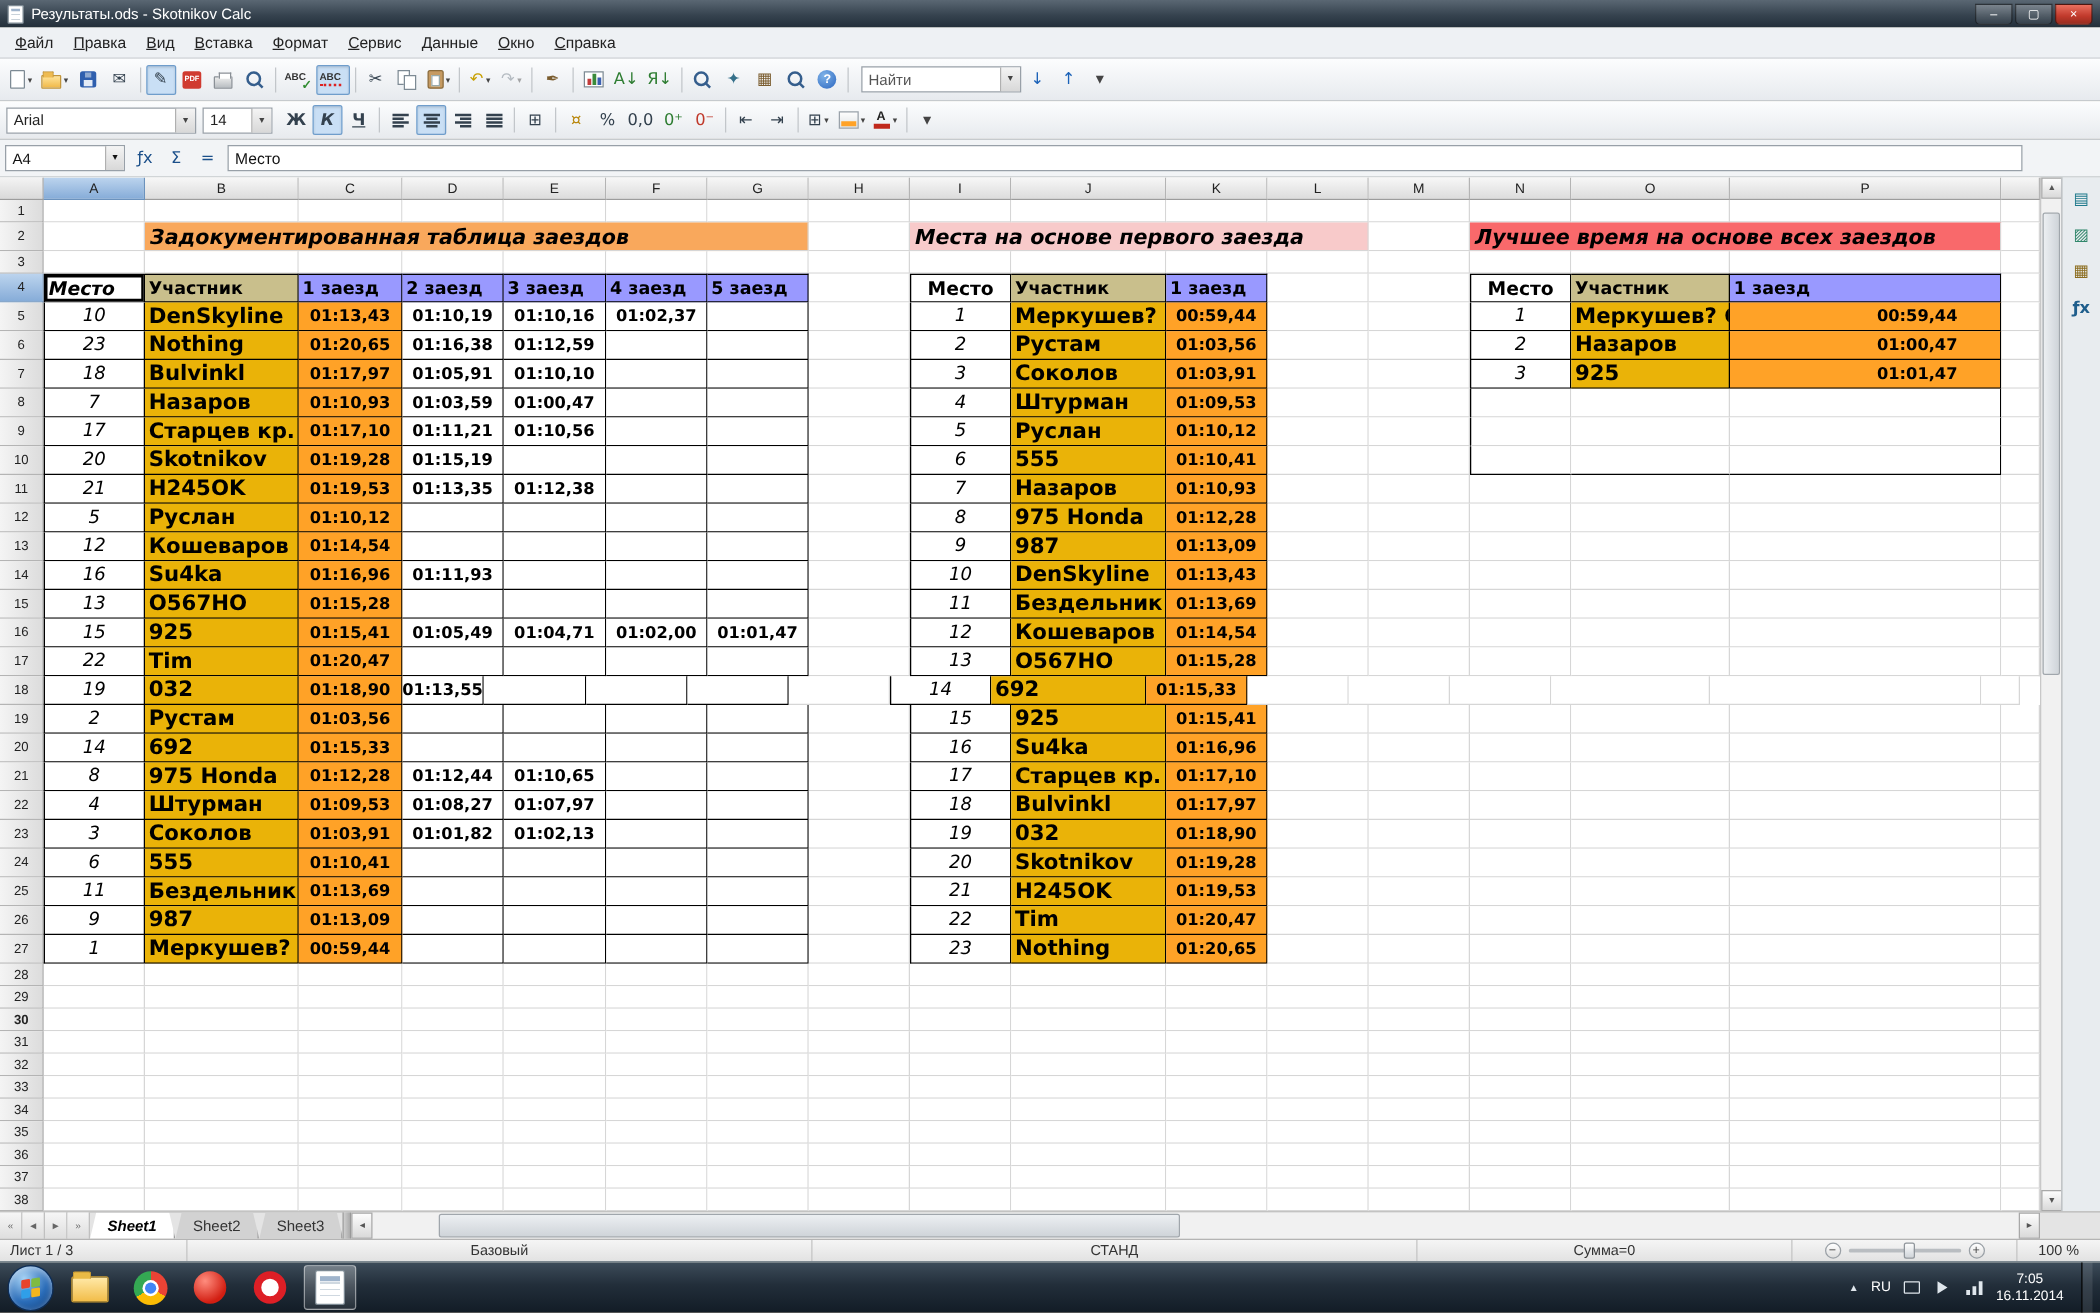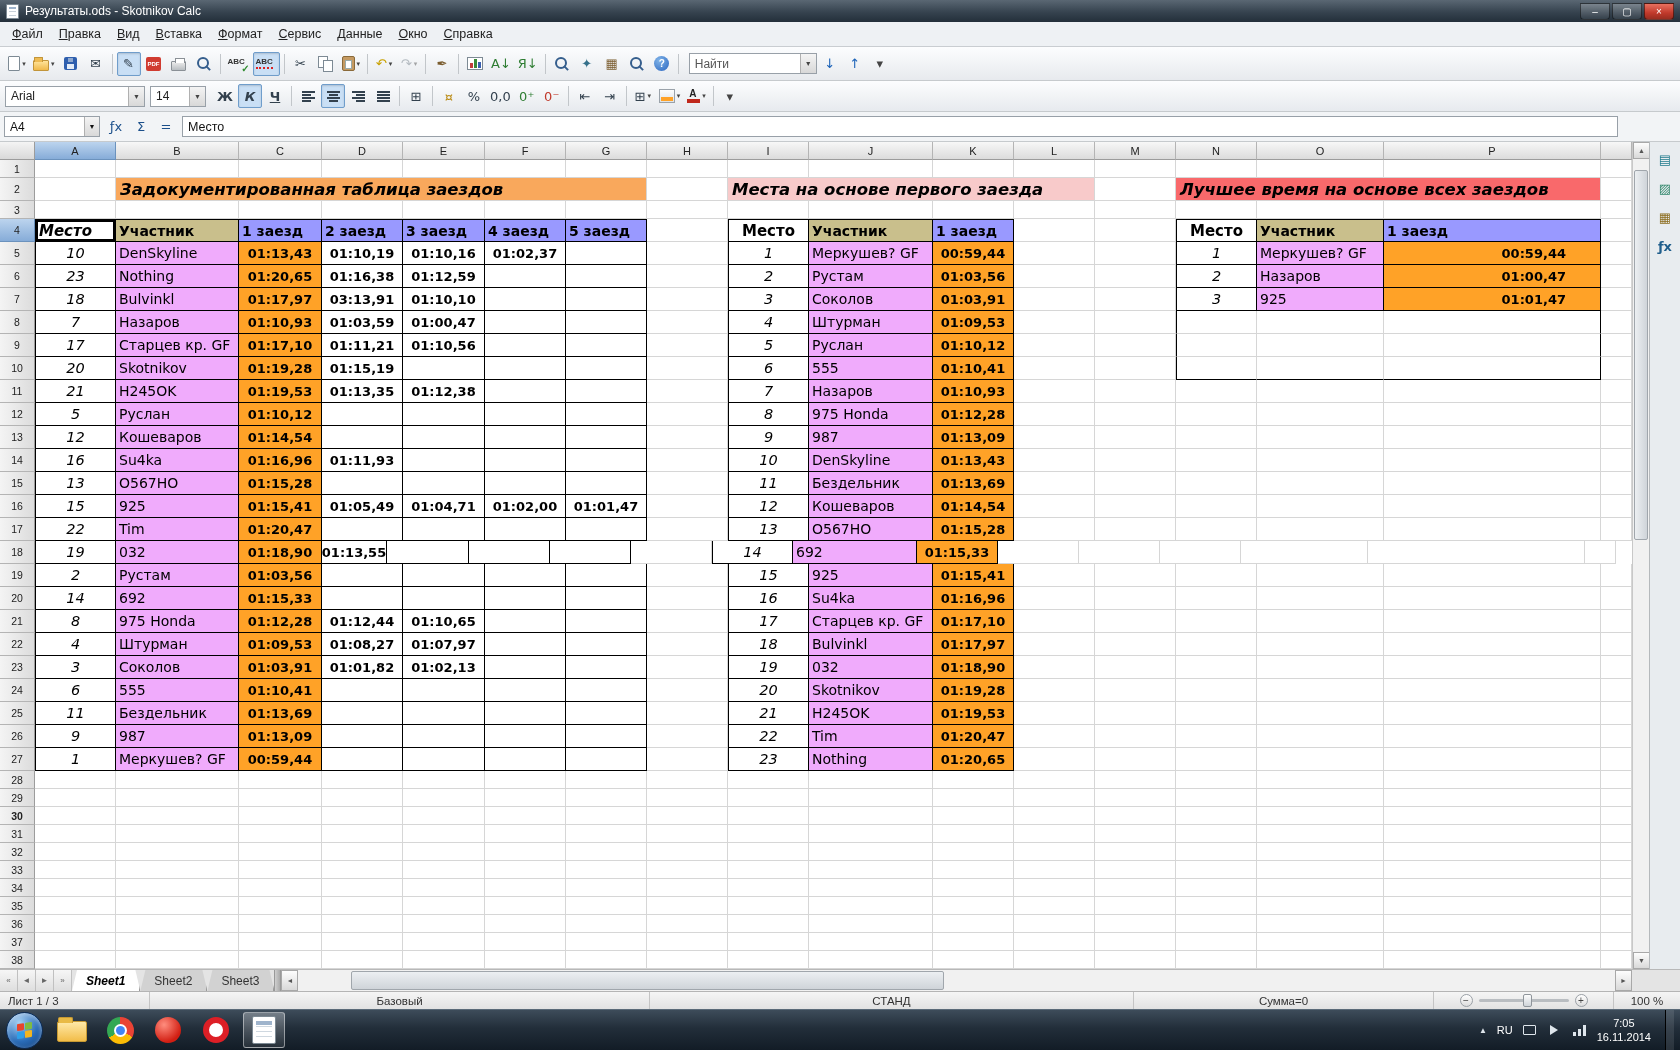--- a/index.html
+++ b/index.html
@@ -30,21 +30,21 @@
 #fxbar{position:absolute;top:112px;left:0;right:0;height:30px;background:#f2f4f6;border-bottom:1px solid #c6cacd;display:flex;align-items:center;padding:0 4px;gap:4px}
 .tbtn{min-width:24px;height:24px;display:flex;align-items:center;justify-content:center;border:1px solid transparent;border-radius:2px;padding:0 2px;position:relative}
 .tbtn.pressed{background:#c9dff5;border-color:#6f9dcb;box-shadow:inset 0 1px 2px rgba(0,0,0,.15)}
 .tbtn.disabled{opacity:.45}
 .tsep{width:1px;height:20px;background:#c2c6ca;margin:0 3px}
 .glyph{font-size:13px;line-height:1;color:#33414e;font-family:"DejaVu Sans",sans-serif}
 .dd{font-size:7px;margin-left:2px;color:#444}
 .combo{height:21px;background:#fff;border:1px solid #98a0a8;display:flex;align-items:center;font-size:12px;padding:0 20px 0 5px;position:relative;color:#222}
 .combo .dd-btn{position:absolute;right:0;top:0;bottom:0;width:16px;background:linear-gradient(#f4f4f4,#d8d8d8);border-left:1px solid #b0b0b0;display:flex;align-items:center;justify-content:center;font-size:7px;color:#444}
 #find-combo{width:128px;color:#555;margin-left:6px}
-#font-combo{width:140px}
+#font-combo{width:152px}
 #size-combo{width:56px}
 #namebox{width:96px;height:21px;background:#fff;border:1px solid #98a0a8;font-size:12px;display:flex;align-items:center;padding:0 5px;position:relative;color:#111}
 #namebox .dd-btn{position:absolute;right:0;top:0;bottom:0;width:15px;background:linear-gradient(#f4f4f4,#d8d8d8);border-left:1px solid #b0b0b0;display:flex;align-items:center;justify-content:center;font-size:7px}
 #formula-input{flex:1;height:21px;margin-right:58px;border:1px solid #98a0a8;background:#fff;font-size:12.5px;padding:0 5px;font-family:"Liberation Sans",sans-serif;color:#111}
 
 
 .ci{display:inline-block;position:relative}
 .ic-page{width:12px;height:15px;background:#fff;border:1px solid #7d8a94;border-radius:1px}
 .ic-folder{width:16px;height:11px;background:linear-gradient(#ffe49a,#f0b94a);border:1px solid #c2953a;border-radius:1px;margin-top:3px}
 .ic-folder::before{content:"";position:absolute;top:-4px;left:0;width:7px;height:4px;background:#eebb52;border:1px solid #c2953a;border-bottom:none;border-radius:1px 1px 0 0}
@@ -105,21 +105,21 @@
   font-size:10.5px;color:#222;display:flex;align-items:center;justify-content:center;font-family:"Liberation Sans",sans-serif}
 .ch.sel,.rh.sel{background:linear-gradient(#bcd4ee,#86acd8);border-color:#6b92bd}
 .cell{font-size:13px;color:#000;display:flex;align-items:center;overflow:hidden;white-space:nowrap;
   border-right:1px solid #d6d6d6;border-bottom:1px solid #d6d6d6;background:#fff;padding:0 3px}
 .cell.tb{border-right-color:#000;border-bottom-color:#000}
 .cell.bT{border-top:1px solid #000}
 .cell.bL{border-left:1px solid #000}
 .cell.bRk{border-right-color:#000}
 .cell.bBk{border-bottom-color:#000}
 .cell.place{font-style:italic;justify-content:center;font-size:14.5px}
-.cell.name{font-weight:normal;background:#f0abfc;font-size:14px}
+.cell.name{font-weight:bold;background:#eab308;font-size:17px}
 .cell.time{justify-content:center;font-weight:bold;font-size:13px}
 .cell.orange{background:#ffa227}
 .cell.tR{justify-content:flex-end;padding-right:34px}
 .cell.h-place{font-weight:bold;font-style:italic;font-size:15px}
 .cell.h-place2{font-weight:bold;font-size:15px;justify-content:center}
 .cell.h-name{background:#c9bf8c;font-weight:bold;font-size:14px}
 .cell.h-race{background:#9999ff;font-weight:bold;font-size:14px}
 .cell.title{font-weight:bold;font-style:italic;font-size:16.5px;padding:0 4px}
 .cell.active{box-shadow:inset 0 0 0 2px #000}
 
@@ -557,21 +557,21 @@
         <div class="cell tb bL place" style="width: 81px;">2</div>
         <div class="cell tb name" style="width: 127px;">Назаров</div>
         <div class="cell tb time orange tR" style="width: 217px;">01:00,47</div>
         <div class="cell" style="width: 31px;"></div>
       </div>
       <div class="grow" style="height: 23px;">
         <div class="rh">7</div>
         <div class="cell tb bL place" style="width: 81px;">18</div>
         <div class="cell tb name" style="width: 123px;">Bulvinkl</div>
         <div class="cell tb time orange" style="width: 83px;">01:17,97</div>
-        <div class="cell tb time" style="width: 81px;">03:13,91</div>
+        <div class="cell tb time" style="width: 81px;">01:05,91</div>
         <div class="cell tb time" style="width: 82px;">01:10,10</div>
         <div class="cell tb time" style="width: 81px;"></div>
         <div class="cell tb time" style="width: 81px;"></div>
         <div class="cell" style="width: 81px;"></div>
         <div class="cell tb bL place" style="width: 81px;">3</div>
         <div class="cell tb name" style="width: 124px;">Соколов</div>
         <div class="cell tb time orange" style="width: 81px;">01:03,91</div>
         <div class="cell" style="width: 81px;"></div>
         <div class="cell" style="width: 81px;"></div>
         <div class="cell tb bL place" style="width: 81px;">3</div>

